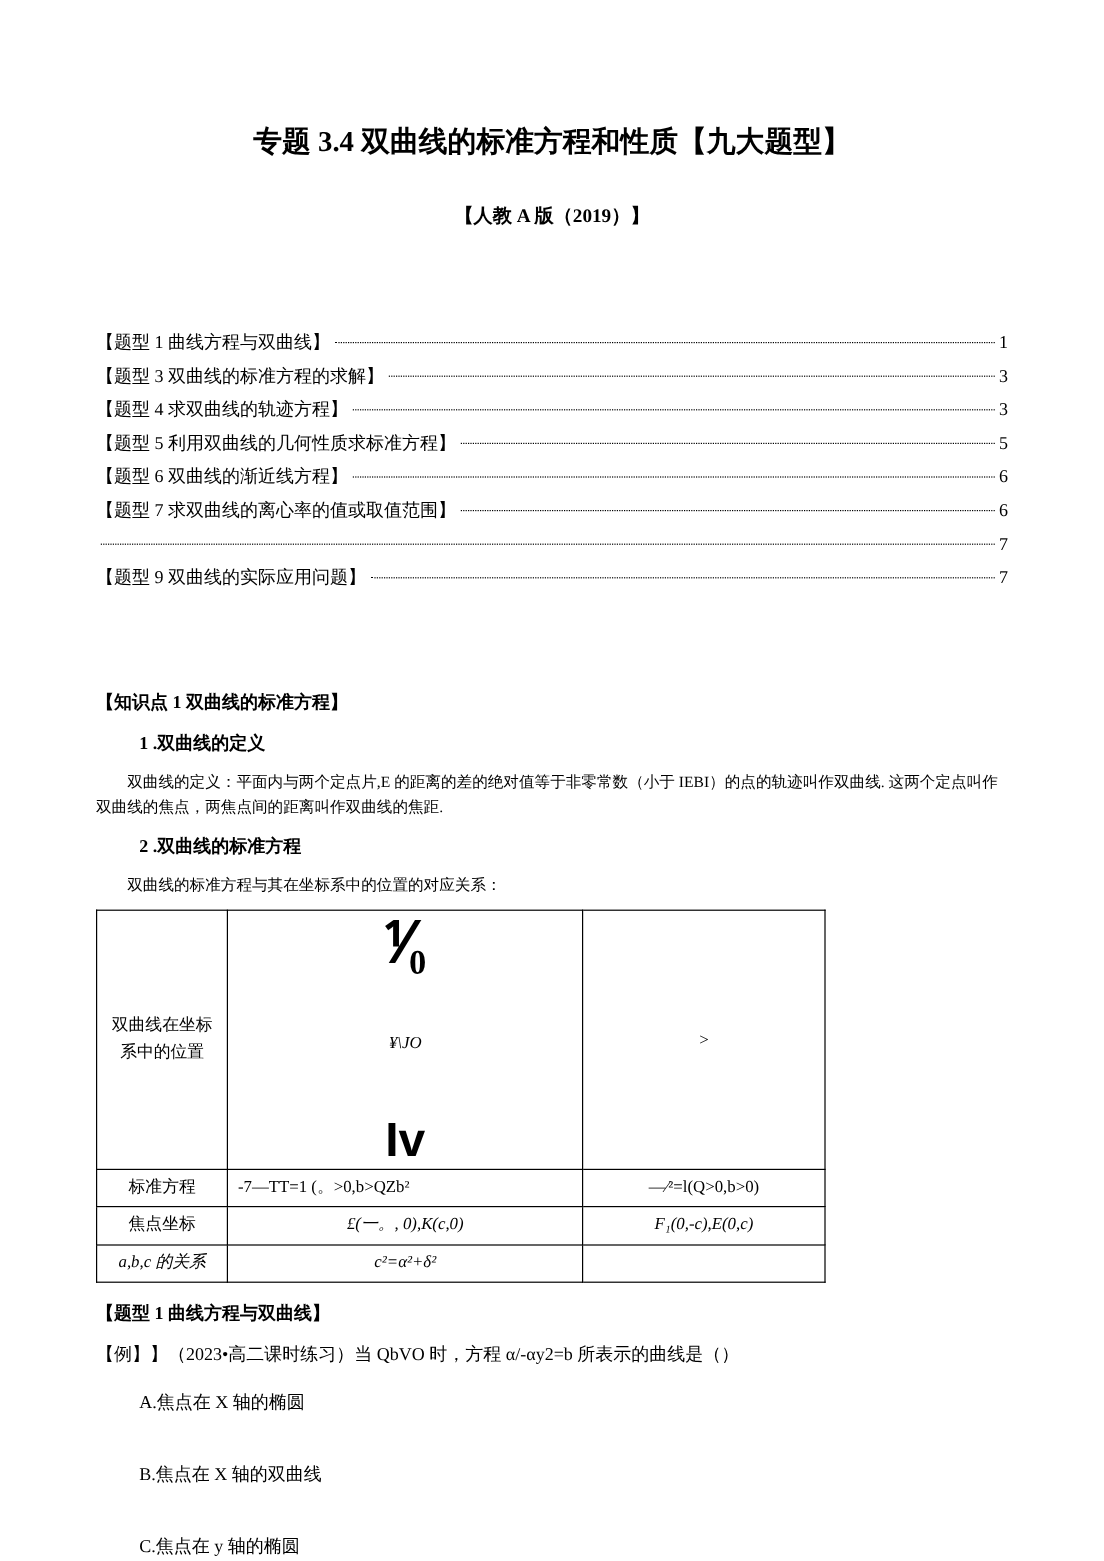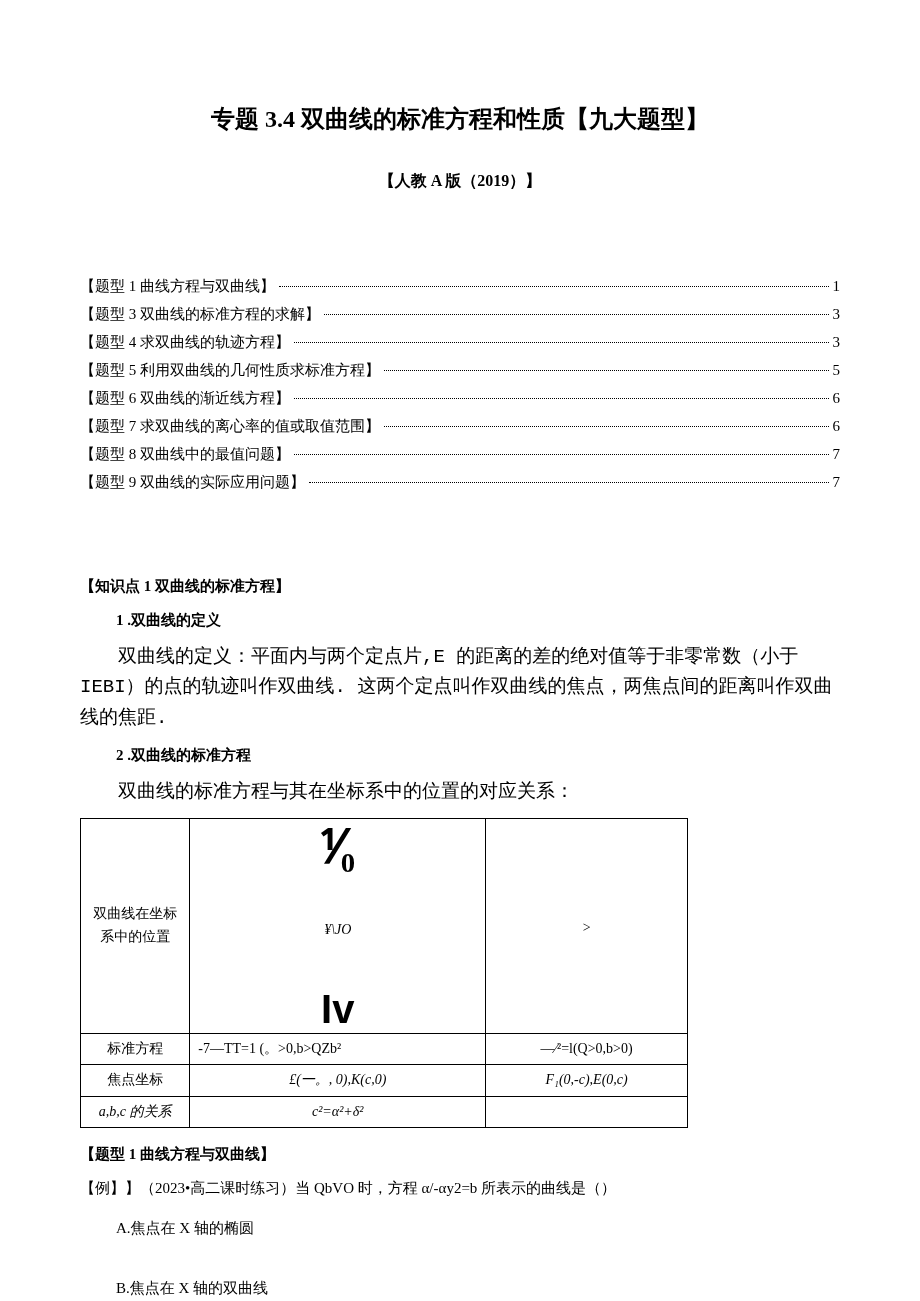--- a/index.html
+++ b/index.html
@@ -50,22 +50,21 @@
     }
     .sub-heading {
       font-weight: bold;
       margin-left: 36px;
       margin-bottom: 10px;
       font-size: 15px;
     }
     .body-text {
       margin-bottom: 10px;
       text-indent: 2em;
-      font-size: 19px;
-      font-family: Liberation Mono, monospace;
+      font-size: 13px;
     }
     .table-wrap {
       margin-top: 6px;
       margin-bottom: 14px;
     }
     table {
       border-collapse: collapse;
       width: 80%;
     }
     td {
@@ -140,21 +139,20 @@
     <span class="toc-label">【题型 6 双曲线的渐近线方程】</span>
     <span class="toc-dots"></span>
     <span class="toc-page">6</span>
   </div>
   <div class="toc-row">
     <span class="toc-label">【题型 7 求双曲线的离心率的值或取值范围】</span>
     <span class="toc-dots"></span>
     <span class="toc-page">6</span>
   </div>
   <div class="toc-row">
-    <span class="toc-label">【题型 8 双曲线中的最值问题】</span>
     <span class="toc-dots"></span>
     <span class="toc-page">7</span>
   </div>
   <div class="toc-row">
     <span class="toc-label">【题型 9 双曲线的实际应用问题】</span>
     <span class="toc-dots"></span>
     <span class="toc-page">7</span>
   </div>
 </div>
 

